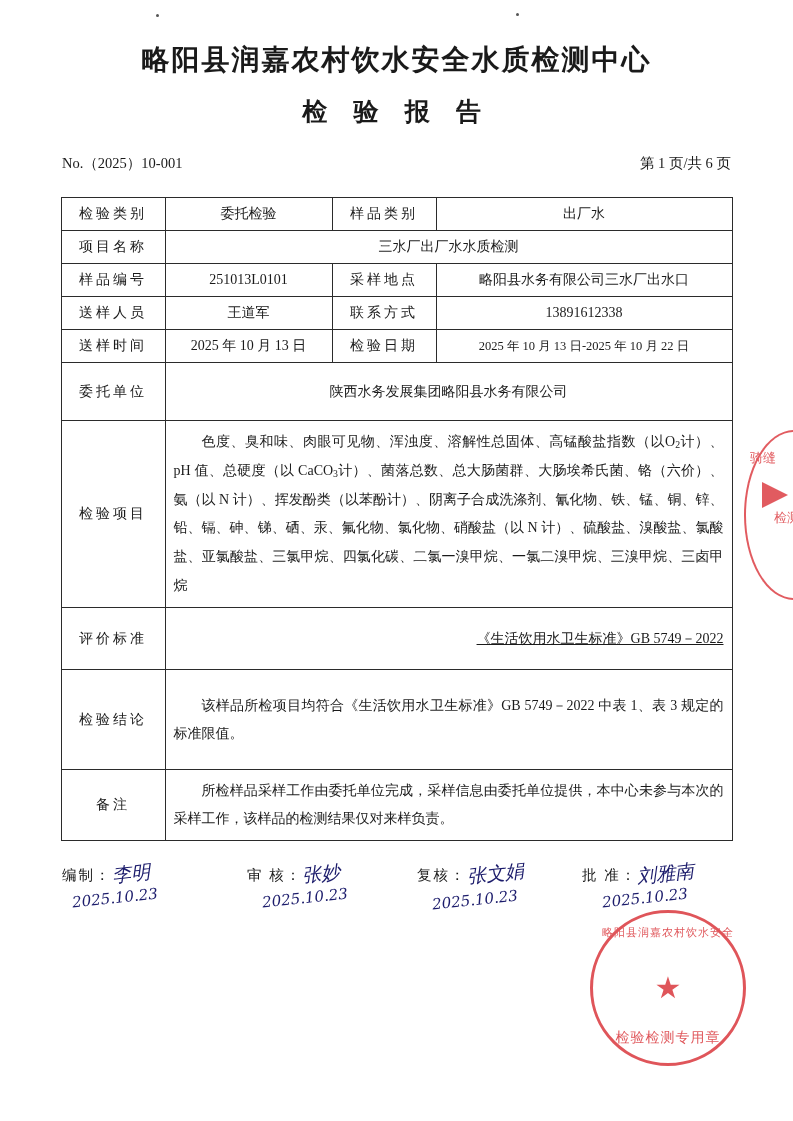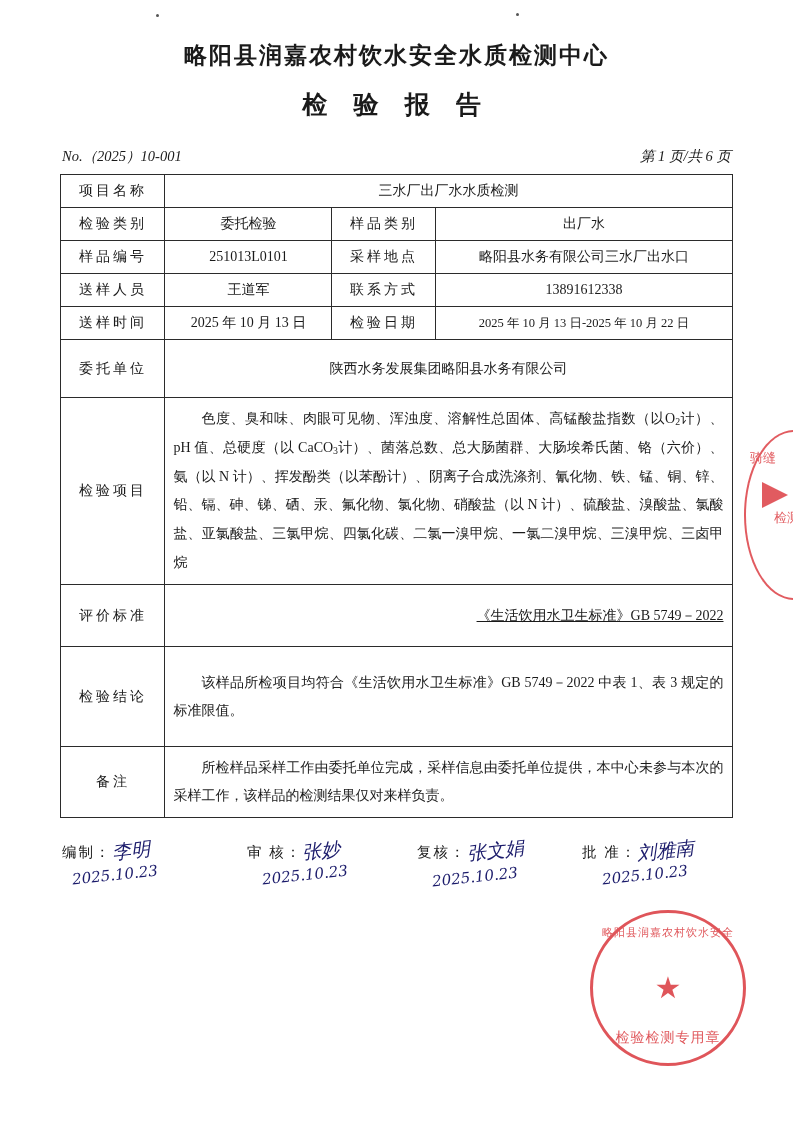--- a/index.html
+++ b/index.html
@@ -28,39 +28,38 @@
     border-radius: 50%;
   }
   .dot-left { left: 156px; top: 14px; }
   .dot-right { left: 516px; top: 13px; }
 
   .title-block {
     text-align: center;
     margin-top: 40px;
   }
   .title-main {
-    font-size: 23px;
+    font-size: 28px;
     font-weight: bold;
     letter-spacing: 2px;
     line-height: 1.4;
   }
   .title-sub {
     font-size: 25px;
     font-weight: bold;
     letter-spacing: 10px;
     margin-top: 16px;
   }
 
   .meta-row {
     display: flex;
     justify-content: space-between;
     align-items: baseline;
-    margin: 26px 62px 8px 62px;
+    margin: 26px 62px 24px 62px;
     font-size: 14.5px;
-    font-style: italic;
   }
 
   table.report {
     border-collapse: collapse;
     width: 671px;
     margin: 0 auto;
     table-layout: fixed;
     font-size: 14px;
   }
   table.report td {
@@ -250,28 +249,28 @@
 
   <table class="report">
     <colgroup>
       <col style="width:104px">
       <col style="width:167px">
       <col style="width:104px">
       <col style="width:296px">
     </colgroup>
     <tbody>
       <tr>
-        <td class="lbl">项目名称</td>
-        <td class="val-center" colspan="3">三水厂出厂水水质检测</td>
-      </tr>
-      <tr>
         <td class="lbl">检验类别</td>
         <td class="val-center">委托检验</td>
         <td class="lbl">样品类别</td>
         <td class="val-center">出厂水</td>
+      </tr>
+      <tr>
+        <td class="lbl">项目名称</td>
+        <td class="val-center" colspan="3">三水厂出厂水水质检测</td>
       </tr>
       <tr>
         <td class="lbl">样品编号</td>
         <td class="val-center">251013L0101</td>
         <td class="lbl">采样地点</td>
         <td class="val-center">略阳县水务有限公司三水厂出水口</td>
       </tr>
       <tr>
         <td class="lbl">送样人员</td>
         <td class="val-center">王道军</td>

